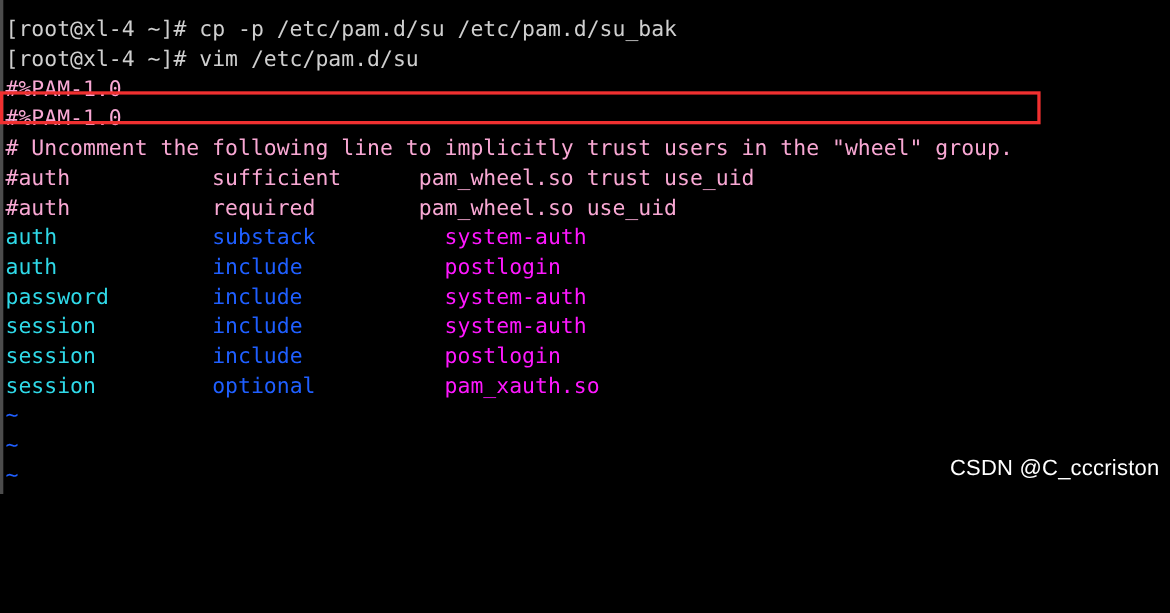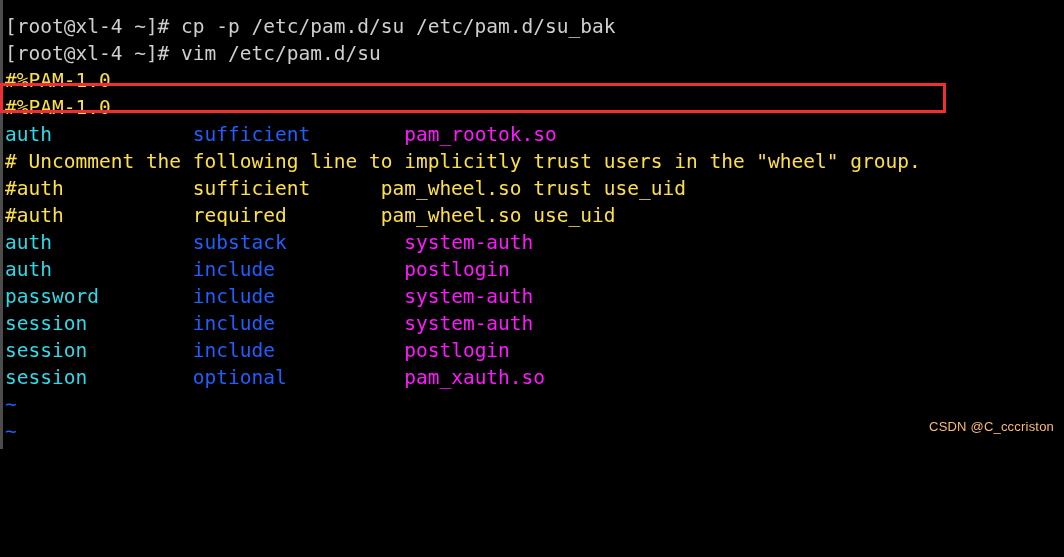--- a/index.html
+++ b/index.html
@@ -35,21 +35,21 @@
     width: 1059px;
   }
   .row {
     height: 27px;
     white-space: pre;
     display: block;
     color: #d0d0d0;
   }
   
   .c-white   { color: #cfcfcf; }
-  .c-yellow  { color: #fde047; }
+  .c-yellow  { color: #f9a8d4; }
   .c-cyan    { color: #2fd9e8; }
   .c-blue    { color: #1f5fff; }
   .c-magenta { color: #ff18ff; }
   .c-grey    { color: #c8c8c8; }
 
   
   .row-clipped { opacity: 0.30; }
 
   
   #annotation-box {
@@ -59,44 +59,43 @@
     width: 946px;
     height: 30px;
     border: 3px solid #f03030;
     box-sizing: border-box;
     pointer-events: none;
   }
   #watermark {
     position: absolute;
     right: 10px;
     bottom: 9px;
-    color: #fdba74;
+    color: #ffffff;
     font-family: "Liberation Sans", sans-serif;
-    font-size: 13px;
+    font-size: 20px;
     letter-spacing: 0.2px;
     white-space: pre;
   }
 </style>
 </head>
 <body>
 
 <div id="terminal">
 
   <div id="left-gutter"></div>
 
   <div id="screen">
     <div class="row row-clipped">&nbsp;</div>
     <div id="shell-rows">
         <div class="row"><span class="c-white">[root@xl-4 ~]# </span><span class="c-white">cp -p /etc/pam.d/su /etc/pam.d/su_bak</span></div>
         <div class="row"><span class="c-white">[root@xl-4 ~]# </span><span class="c-white">vim /etc/pam.d/su</span></div>
       </div>
     <div id="editor-rows">
         <div class="row"><span class="c-yellow">#%PAM-1.0</span></div>
         <div class="row"><span class="c-yellow">#%PAM-1.0</span></div>
-        <div class="row"><span class="c-cyan">auth</span><span class="c-white">            </span><span class="c-blue">sufficient</span><span class="c-white">        </span><span class="c-magenta">pam_rootok.so</span></div>
         <div class="row"><span class="c-yellow"># Uncomment the following line to implicitly trust users in the "wheel" group.</span></div>
         <div class="row"><span class="c-yellow">#auth           sufficient      pam_wheel.so trust use_uid</span></div>
         <div class="row"><span class="c-yellow">#auth           required        pam_wheel.so use_uid</span></div>
         <div class="row"><span class="c-cyan">auth</span><span class="c-white">            </span><span class="c-blue">substack</span><span class="c-white">          </span><span class="c-magenta">system-auth</span></div>
         <div class="row"><span class="c-cyan">auth</span><span class="c-white">            </span><span class="c-blue">include</span><span class="c-white">           </span><span class="c-magenta">postlogin</span></div>
         <div class="row"><span class="c-cyan">password</span><span class="c-white">        </span><span class="c-blue">include</span><span class="c-white">           </span><span class="c-magenta">system-auth</span></div>
         <div class="row"><span class="c-cyan">session</span><span class="c-white">         </span><span class="c-blue">include</span><span class="c-white">           </span><span class="c-magenta">system-auth</span></div>
         <div class="row"><span class="c-cyan">session</span><span class="c-white">         </span><span class="c-blue">include</span><span class="c-white">           </span><span class="c-magenta">postlogin</span></div>
         <div class="row"><span class="c-cyan">session</span><span class="c-white">         </span><span class="c-blue">optional</span><span class="c-white">          </span><span class="c-magenta">pam_xauth.so</span></div>
       </div>

